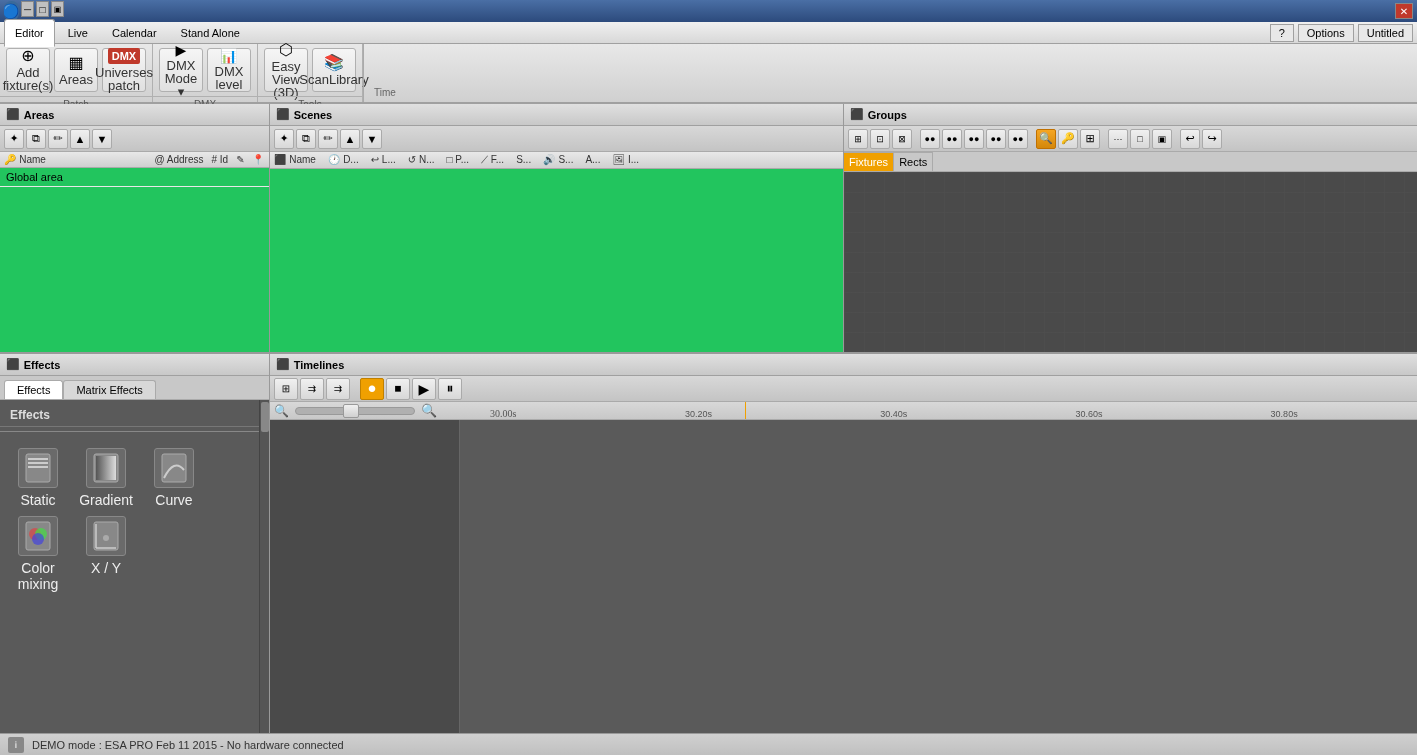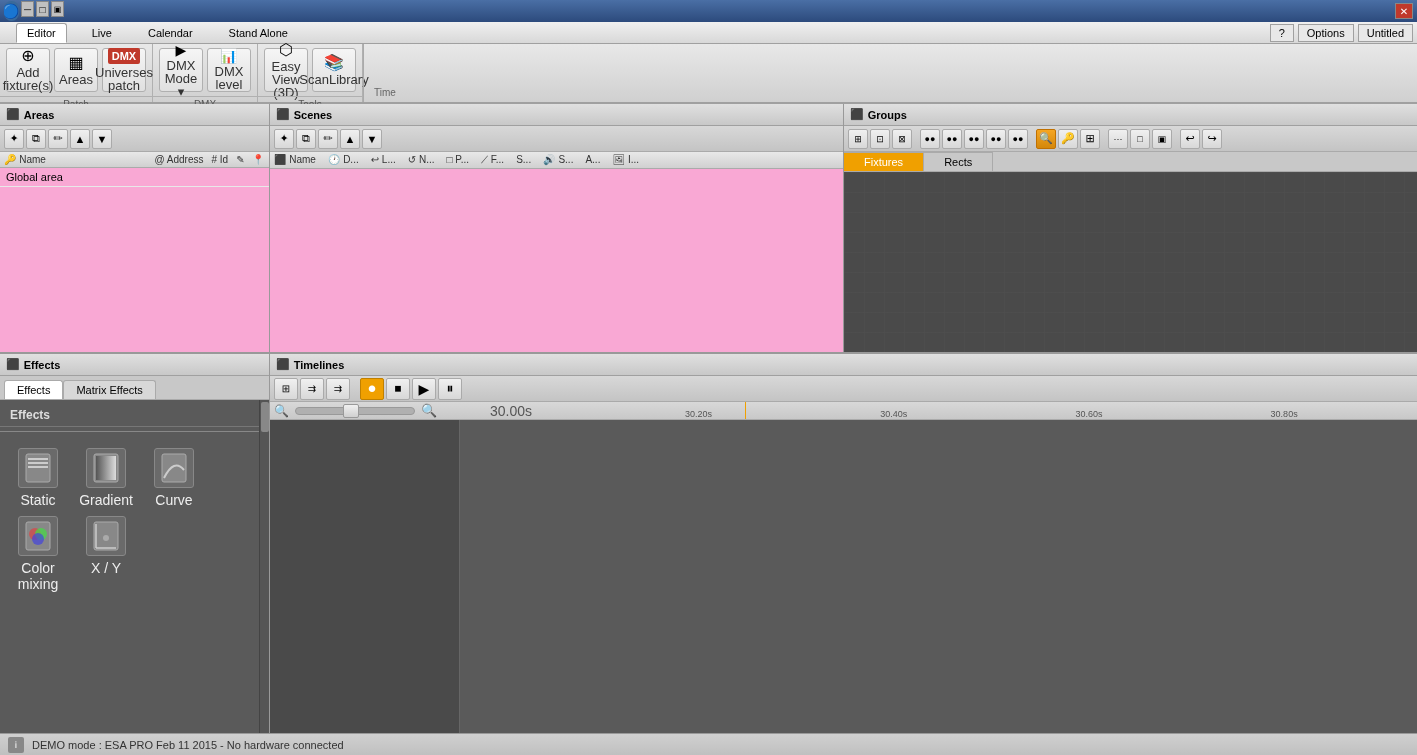--- a/index.html
+++ b/index.html
@@ -32,27 +32,26 @@
       height: 22px;
       background: linear-gradient(to bottom, #f0f0f0, #d8d8d8);
       border-bottom: 1px solid #a0a0a0;
       display: flex;
       align-items: center;
       padding: 0 4px;
       gap: 2px;
     }
     .menu-tab {
       padding: 2px 10px;
-      height: 20px;
+      height: 28px;
       display: flex; align-items: center;
       cursor: pointer;
       border: 1px solid transparent;
       border-radius: 3px 3px 0 0;
       font-size: 11px;
-      margin-left: 12px;
     }
     .menu-tab.active {
       background: white;
       border-color: #a0a0a0;
       border-bottom-color: white;
     }
     .menu-right { margin-left: auto; display: flex; gap: 4px; align-items: center; }
     .menu-right-btn { padding: 2px 8px; background: #e8e8e8; border: 1px solid #a0a0a0; cursor: pointer; font-size: 11px; }
 
     
@@ -162,21 +161,21 @@
       width: 20px; height: 20px;
       background: linear-gradient(to bottom, #f0f0f0, #d8d8d8);
       border: 1px solid #aaa;
       border-radius: 2px;
       display: flex; align-items: center; justify-content: center;
       cursor: pointer;
       font-size: 11px;
     }
     .panel-content {
       flex: 1;
-      background: #f9a8d4;
+      background: #22c55e;
       overflow: auto;
     }
     .panel-table-header {
       display: flex;
       background: linear-gradient(to bottom, #e8e8e8, #d0d0d0);
       border-bottom: 1px solid #aaa;
       padding: 2px 4px;
       font-size: 10px;
       color: #333;
       gap: 8px;
@@ -205,21 +204,21 @@
       align-items: center;
       padding: 0 4px;
       gap: 2px;
     }
     .groups-tabs {
       display: flex;
       background: #c8c8c8;
       border-bottom: 1px solid #aaa;
     }
     .groups-tab {
-      padding: 3px 20px;
+      padding: 3px 5px;
       font-size: 11px;
       cursor: pointer;
       border-right: 1px solid #aaa;
       border-top: 1px solid #aaa;
     }
     .groups-tab.active {
       background: #f0a000;
       color: white;
     }
     .groups-grid {
@@ -696,21 +695,21 @@
 
       <div class="timeline-ruler">
         <div class="timeline-zoom">
           <span style="cursor:pointer;">🔍</span>
           <div class="timeline-slider">
             <div class="timeline-slider-thumb"></div>
           </div>
           <span style="cursor:pointer; font-size:13px;">🔍</span>
         </div>
         <div class="timeline-ruler-marks">
-          <span style="position:absolute; left:5%; font-size:14px; color:#555;">30.00s</span>
+          <span style="position:absolute; left:5%; font-size:10px; color:#555;font-family:Liberation Serif, serif;">30.00s</span>
           <span style="position:absolute; left:25%; font-size:9px; color:#555;">30.20s</span>
           <span style="position:absolute; left:45%; font-size:9px; color:#555;">30.40s</span>
           <span style="position:absolute; left:65%; font-size:9px; color:#555;">30.60s</span>
           <span style="position:absolute; left:85%; font-size:9px; color:#555;">30.80s</span>
 
           <div style="position:absolute; left:calc(25% + 60px); top:0; bottom:0; width:1px; background:#f0a000;"></div>
         </div>
       </div>
 
       <div class="timeline-content">

